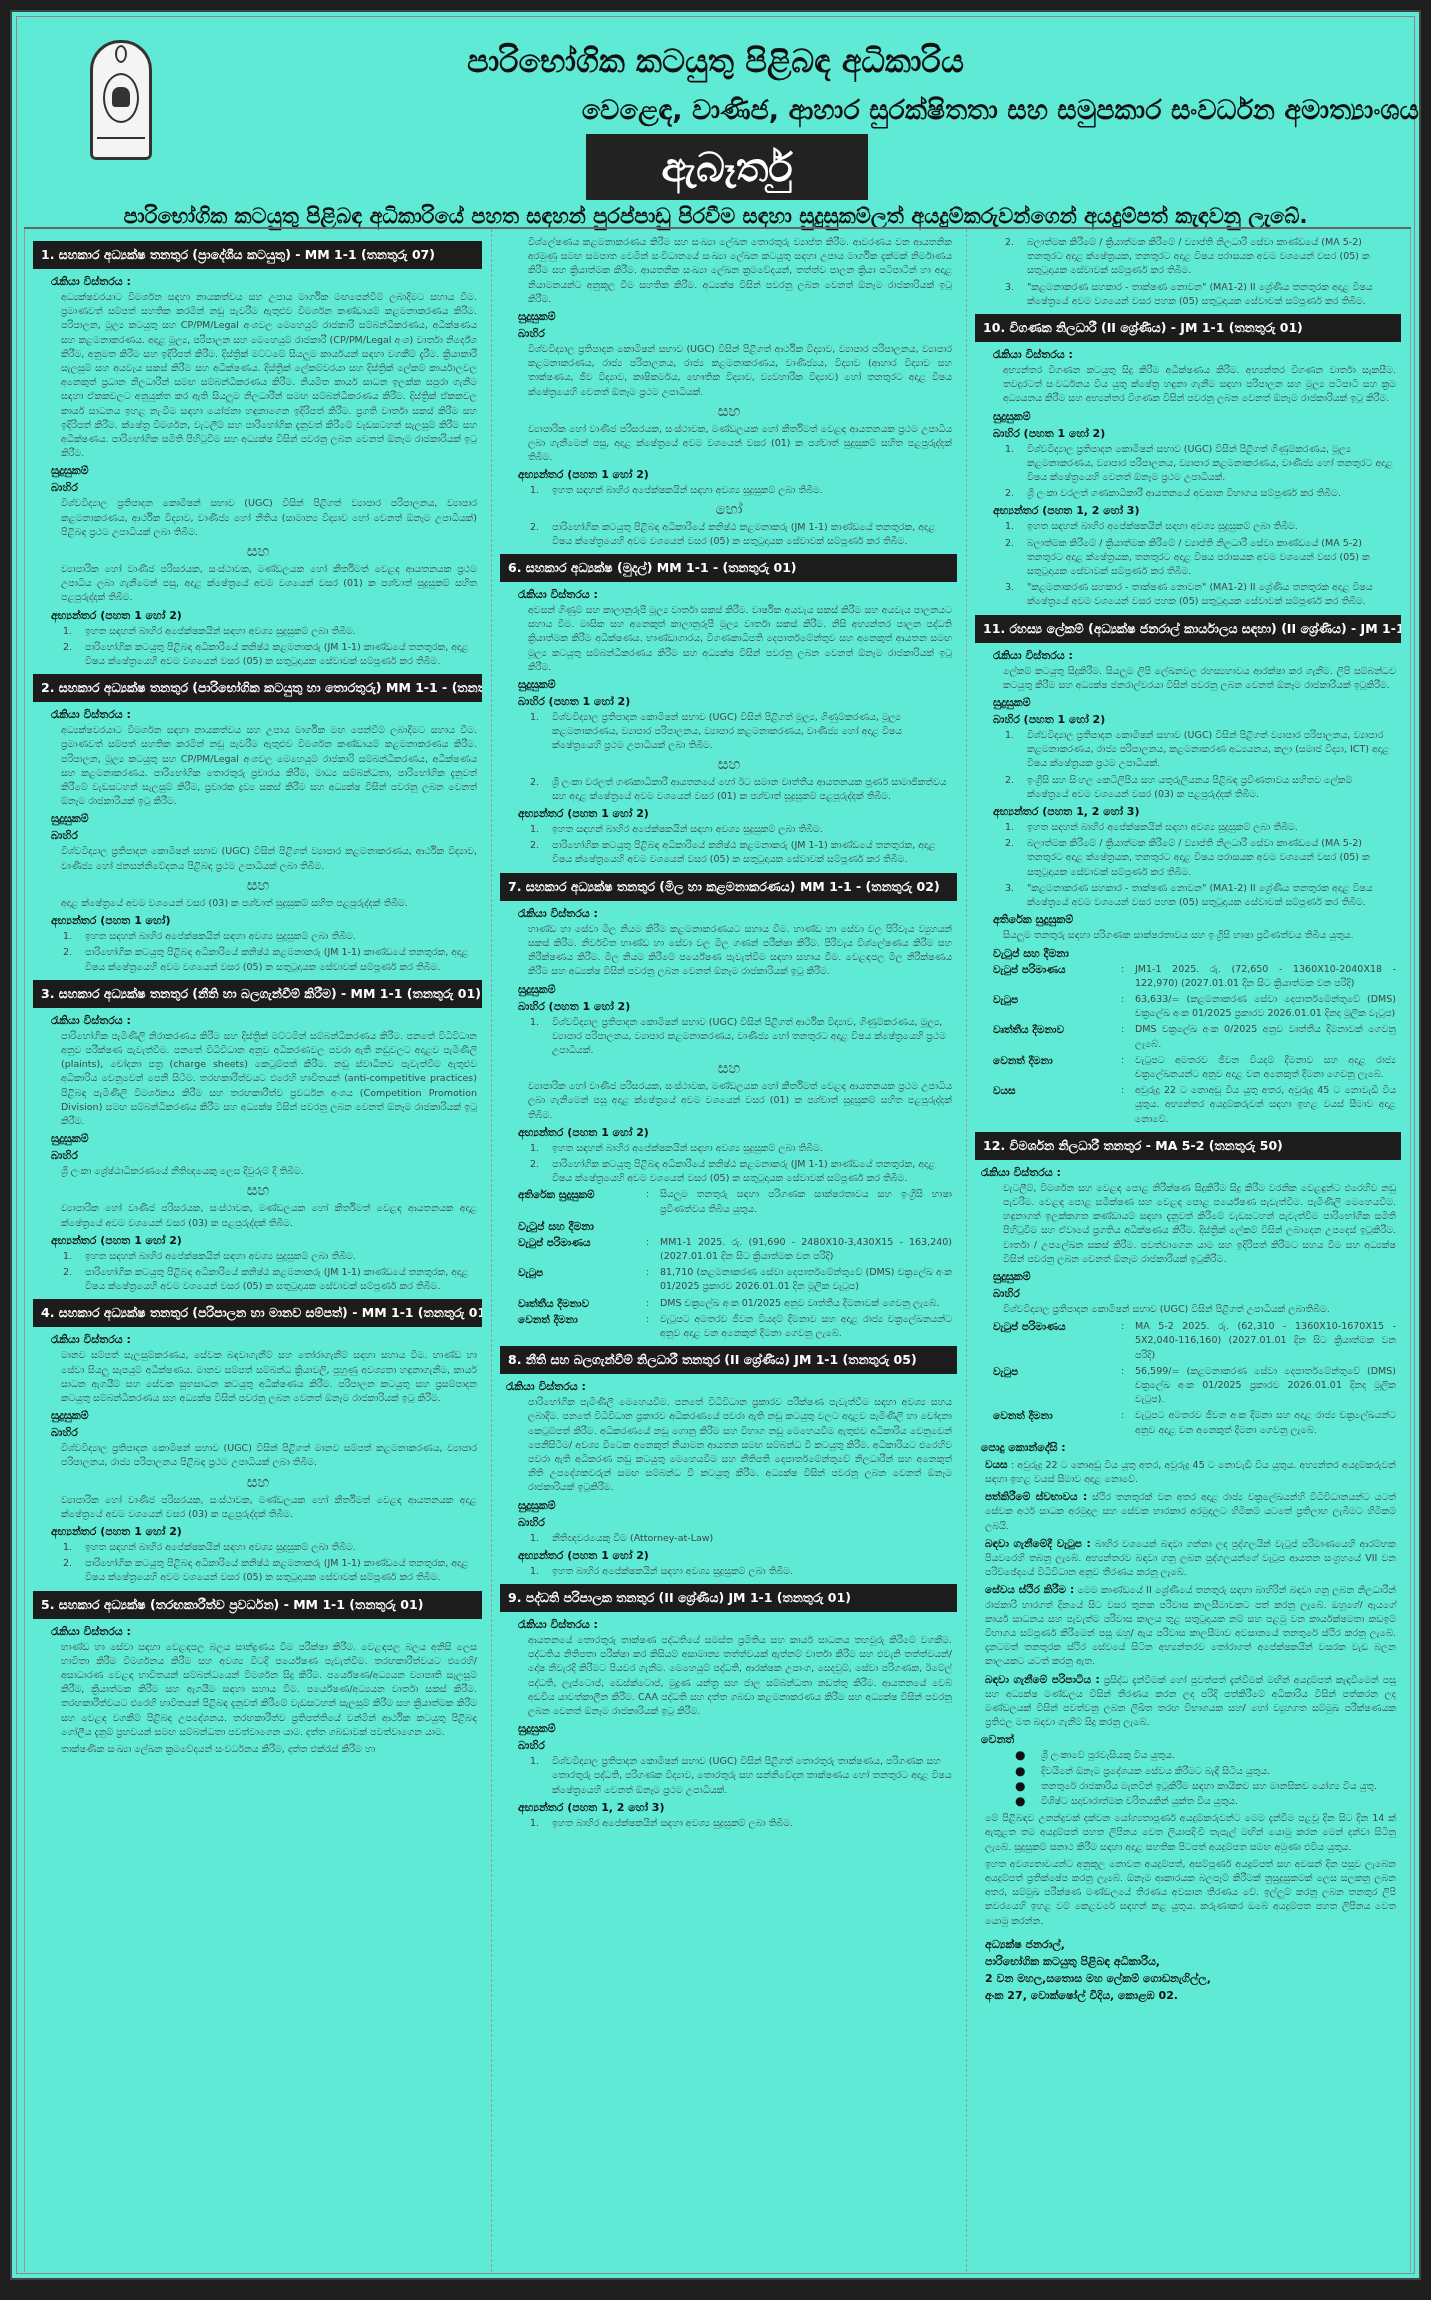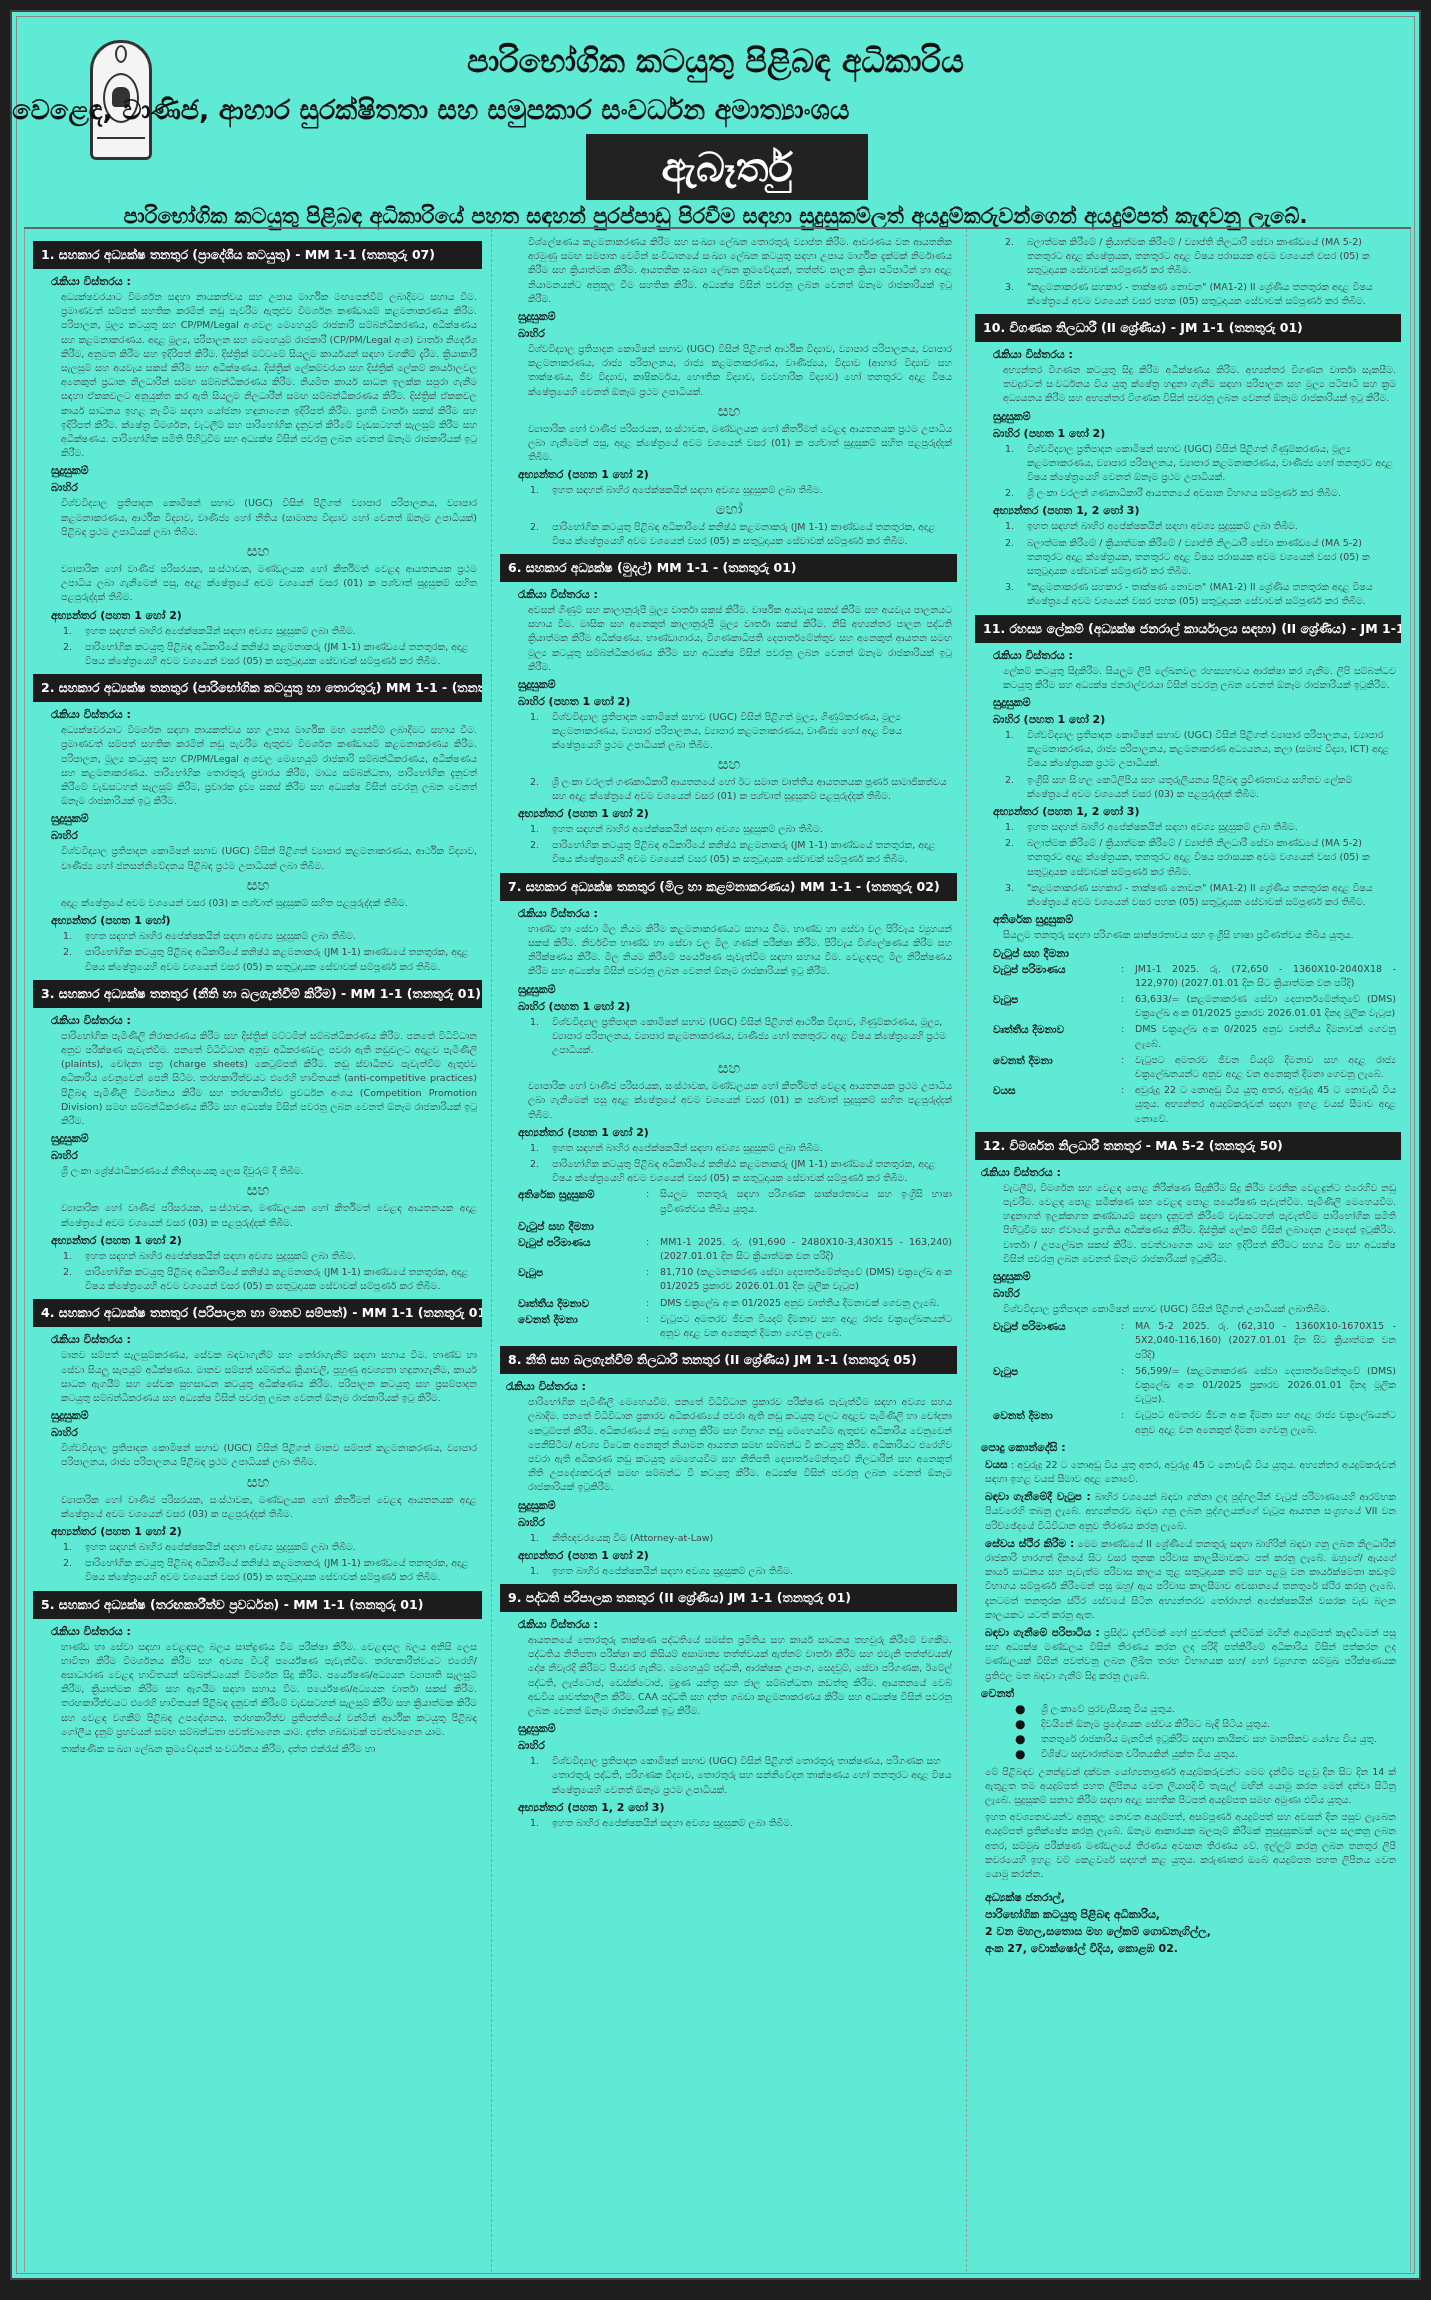--- a/index.html
+++ b/index.html
@@ -16,21 +16,21 @@
   .header { position: absolute; left: 0; top: 0; width: 100%; height: 215px; }
   .emblem {
     position: absolute; left: 78px; top: 28px; width: 62px; height: 120px;
     border: 3px solid #333; border-radius: 30px 30px 6px 6px; background: #f4f4f4;
   }
   .emblem .ring { position: absolute; left: 10px; top: 30px; width: 36px; height: 50px; border: 2px solid #333; border-radius: 50%; }
   .emblem .lion { position: absolute; left: 19px; top: 44px; width: 18px; height: 20px; background: #333; border-radius: 40% 40% 20% 20%; }
   .emblem .base { position: absolute; left: 4px; bottom: 6px; width: 48px; height: 14px; border-top: 2px solid #333; }
   .emblem .top { position: absolute; left: 22px; top: 2px; width: 12px; height: 18px; border: 2px solid #333; border-radius: 50%; }
   .h1 { position: absolute; left: 0; right: 0; top: 30px; text-align: center; font-size: 32px; font-weight: bold; color: #111; }
-  .h2 { position: absolute; left: 0; right: 0; top: 82px; text-align: left; font-size: 27px; font-weight: bold; color: #111; }
+  .h2 { position: absolute; left: 0; right: 0; top: 82px; text-align: right; font-size: 27px; font-weight: bold; color: #111; }
   .notice-box {
     position: absolute; left: 574px; top: 122px; width: 282px; height: 66px;
     background: #222; color: #fff; font-size: 40px; font-weight: bold; text-align: center; line-height: 66px;
   }
   .h3 { position: absolute; left: 0; right: 0; top: 192px; text-align: center; font-size: 21px; font-weight: bold; color: #111; white-space: nowrap; }
   .columns { position: absolute; left: 12px; top: 215px; width: 1387px; height: 2045px; border-top: 2px solid #666; }
   .col { position: absolute; top: 0; height: 100%; overflow: hidden; padding: 6px 8px; }
   .col1 { left: 0; width: 468px; border-right: 1px dashed #999; border-left: 1px solid #999; }
   .col2 { left: 468px; width: 475px; border-right: 1px dashed #999; }
   .col3 { left: 943px; width: 444px; border-right: 1px solid #999; }
@@ -384,20 +384,21 @@
           <span class="v">56,599/= (කළමනාකරණ සේවා දෙපාර්තමේන්තුවේ (DMS) චක්‍රලේඛ අංක 01/2025 ප්‍රකාරව 2026.01.01 දිනද මූලික වැටුප).</span>
         </div>
       <div class="kv">
           <span class="k">වෙනත් දීමනා</span>
           <span class="c">:</span>
           <span class="v">වැටුපට අමතරව ජීවන අංක දීමනා සහ අදාළ රාජ්‍ය චක්‍රලේඛයන්ට අනුව අදාළ වන අනෙකුත් දීමනා ගෙවනු ලැබේ.</span>
         </div>
 
       <div class="lbl flush">පොදු කොන්දේසි :</div>
       <div class="inline"><b>වයස</b> <span>:</span> <span>අවුරුදු 22 ට නොඅඩු විය යුතු අතර, අවුරුදු 45 ට නොවැඩි විය යුතුය. අභ්‍යන්තර අයදුම්කරුවන් සඳහා ඉහළ වයස් සීමාව අදාළ නොවේ.</span></div>
+      <div class="inline"><b>පත්කිරීමේ ස්වභාවය :</b> <span>ස්ථිර තනතුරක් වන අතර අදාළ රාජ්‍ය චක්‍රලේඛයන්හි විධිවිධානයන්ට යටත් සේවක අර්ථ සාධක අරමුදල සහ සේවක භාරකාර අරමුදලට හිමිකම් යටතේ ප්‍රතිලාභ ලැබීමට හිමිකම් ලබයි.</span></div>
       <div class="inline"><b>බඳවා ගැනීමේදී වැටුප :</b> <span>බාහිර වශයෙන් බඳවා ගන්නා ලද පුද්ගලයින් වැටුප් පරිමාණයෙහි ආරම්භක පියවරෙහි තබනු ලැබේ. අභ්‍යන්තරව බඳවා ගනු ලබන පුද්ගලයන්ගේ වැටුප ආයතන සංග්‍රහයේ VII වන පරිච්ඡේදයේ විධිවිධාන අනුව තීරණය කරනු ලැබේ.</span></div>
       <div class="inline"><b>සේවය ස්ථිර කිරීම :</b> <span>මෙම කාණ්ඩයේ II ශ්‍රේණියේ තනතුරු සඳහා බාහිරින් බඳවා ගනු ලබන නිලධාරීන් රාජකාරි භාරගත් දිනයේ සිට වසර තුනක පරිවාස කාලසීමාවකට පත් කරනු ලැබේ. ඔහුගේ/ ඇයගේ කාර්ය සාධනය සහ පැවැත්ම පරිවාස කාලය තුළ සතුටුදායක නම් සහ පළමු වන කාර්යක්ෂමතා කඩඉම් විභාගය සම්පූර්ණ කිරීමෙන් පසු ඔහු/ ඇය පරිවාස කාලසීමාව අවසානයේ තනතුරේ ස්ථිර කරනු ලැබේ. දැනටමත් තනතුරක ස්ථිර සේවයේ සිටින අභ්‍යන්තරව තෝරාගත් අපේක්ෂකයින් වසරක වැඩ බලන කාලයකට යටත් කරනු ඇත.</span></div>
       <div class="inline"><b>බඳවා ගැනීමේ පරිපාටිය :</b> <span>ප්‍රසිද්ධ දැන්වීමක් හෝ පුවත්පත් දැන්වීමක් මඟින් අයදුම්පත් කැඳවීමෙන් පසු සහ අධ්‍යක්ෂ මණ්ඩලය විසින් තීරණය කරන ලද පරිදි පත්කිරීමේ අධිකාරිය විසින් පත්කරන ලද මණ්ඩලයක් විසින් පවත්වනු ලබන ලිඛිත තරඟ විභාගයක සහ/ හෝ ව්‍යුහගත සම්මුඛ පරීක්ෂණයක ප්‍රතිඵල මත බඳවා ගැනීම් සිදු කරනු ලැබේ.</span></div>
       <div class="lbl flush">වෙනත්</div>
       <div class="bul">
           <span class="dot">●</span>
           <span>ශ්‍රී ලංකාවේ පුරවැසියකු විය යුතුය.</span>
         </div>
       <div class="bul">
           <span class="dot">●</span>

